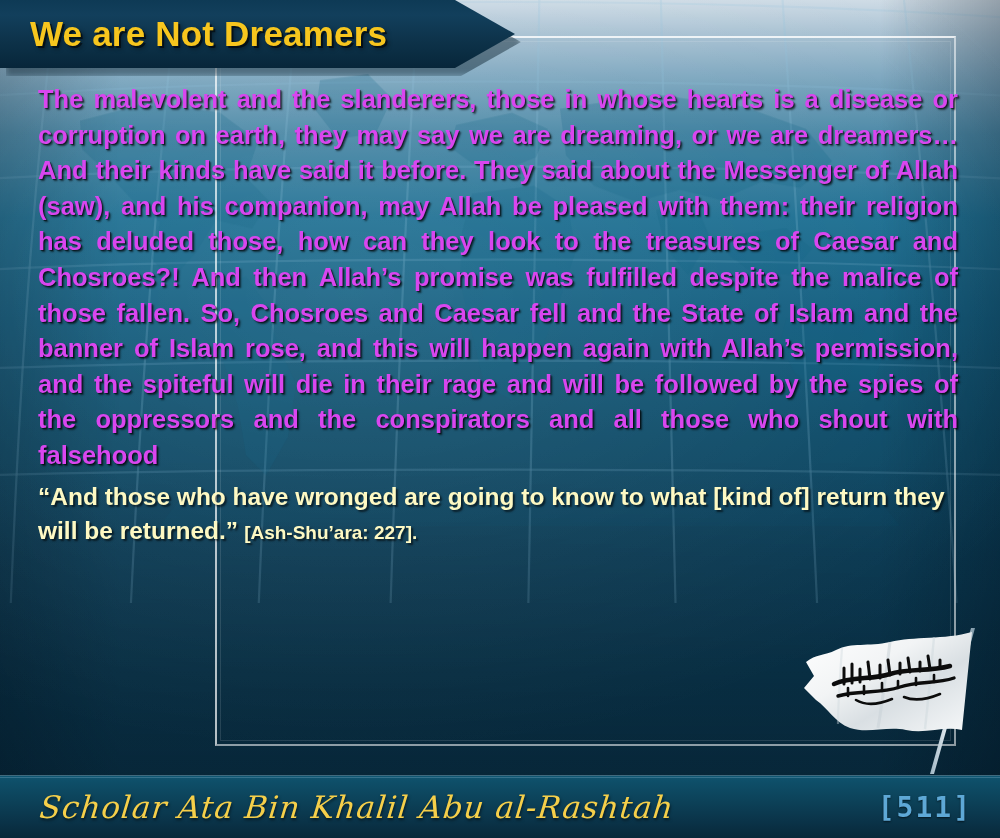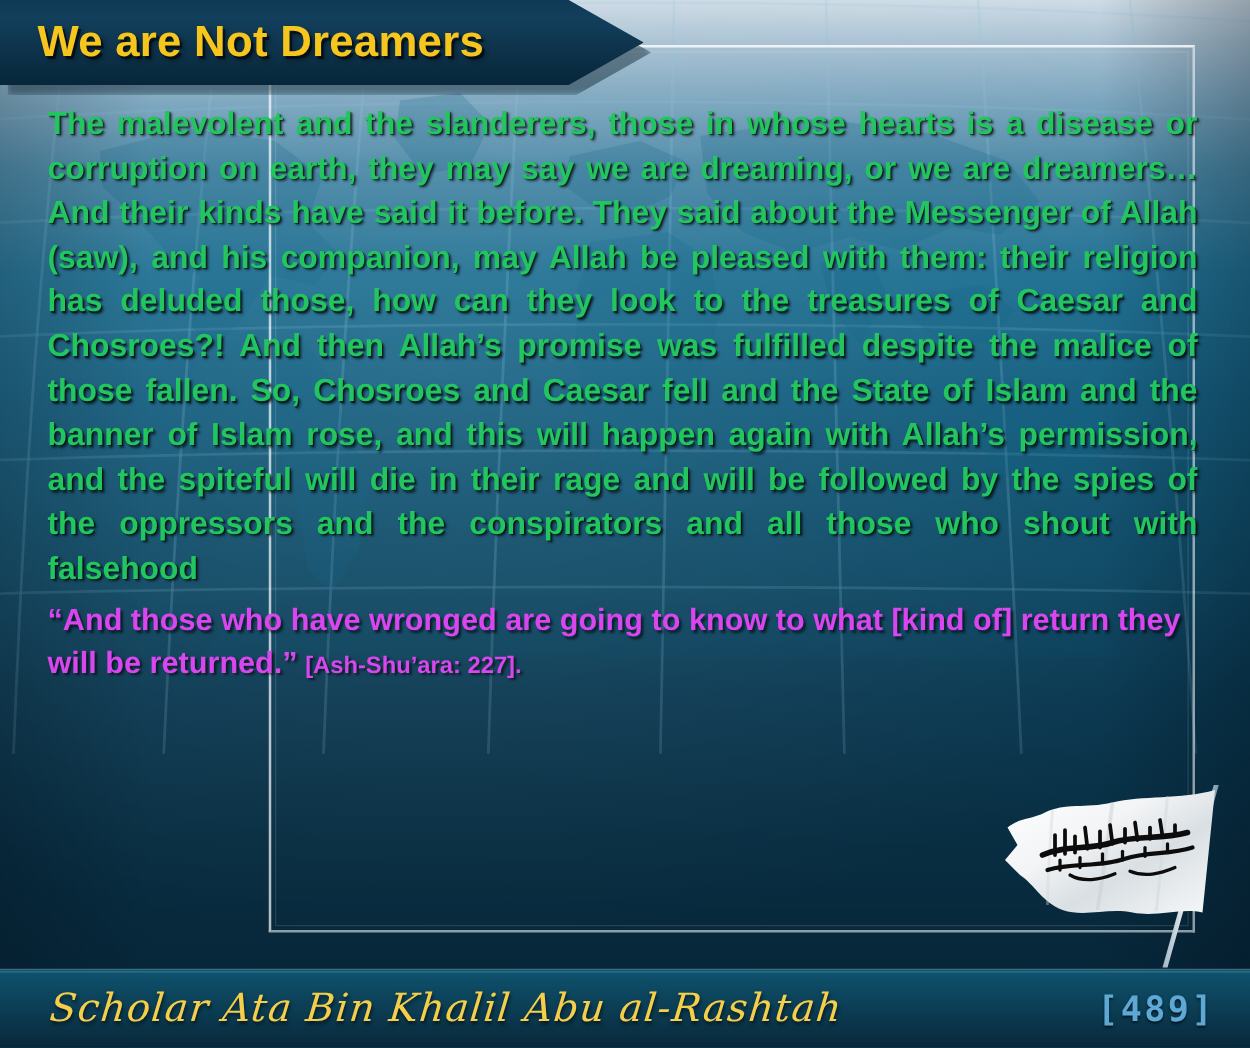--- a/index.html
+++ b/index.html
@@ -94,21 +94,21 @@
     white-space:nowrap;
     text-align:center;
   }
 
   
   .content{
     position:absolute;left:38px;top:82px;width:920px;
     z-index:3;
   }
   .body-text{
-    color:#22c55e;
+    color:#d946ef;
     font-size:25.5px;
     font-weight:bold;
     line-height:35.6px;
     text-align:justify;
     text-shadow:2px 2px 2px rgba(0,0,0,.60), 1px 1px 0 rgba(0,0,0,.45);
     margin:0;
     word-spacing:.5px;
   }
 
   
@@ -120,21 +120,21 @@
     font-size:25px;
     font-weight:bold;
     font-family:"DejaVu Sans","Liberation Sans",sans-serif;
     text-shadow:1px 2px 2px rgba(0,0,0,.6);
     line-height:1.35;
   }
 
   
   .translation{
     margin:6px 0 0 0;
-    color:#d946ef;
+    color:#fef9c3;
     font-size:24.5px;
     font-weight:bold;
     line-height:34px;
     text-shadow:2px 2px 2px rgba(0,0,0,.60);
   }
   .citation{
     font-size:19px;
     font-weight:bold;
     padding-left:6px;
   }
@@ -320,16 +320,16 @@
             <path d="M140 56 L140 49"></path>
         </g>
         <path d="M62 74 C 72 80, 86 78, 98 73" stroke-width="2.6"></path>
         <path d="M110 71 C 122 76, 134 73, 146 68" stroke-width="2.6"></path>
       </g>
     </svg>
   </div>
 
   <div class="footer">
     <div class="footer-name">Scholar Ata Bin Khalil Abu al-Rashtah</div>
-    <div class="footer-page">[489]</div>
+    <div class="footer-page">[511]</div>
   </div>
 
 </div>
 
 </body></html>

